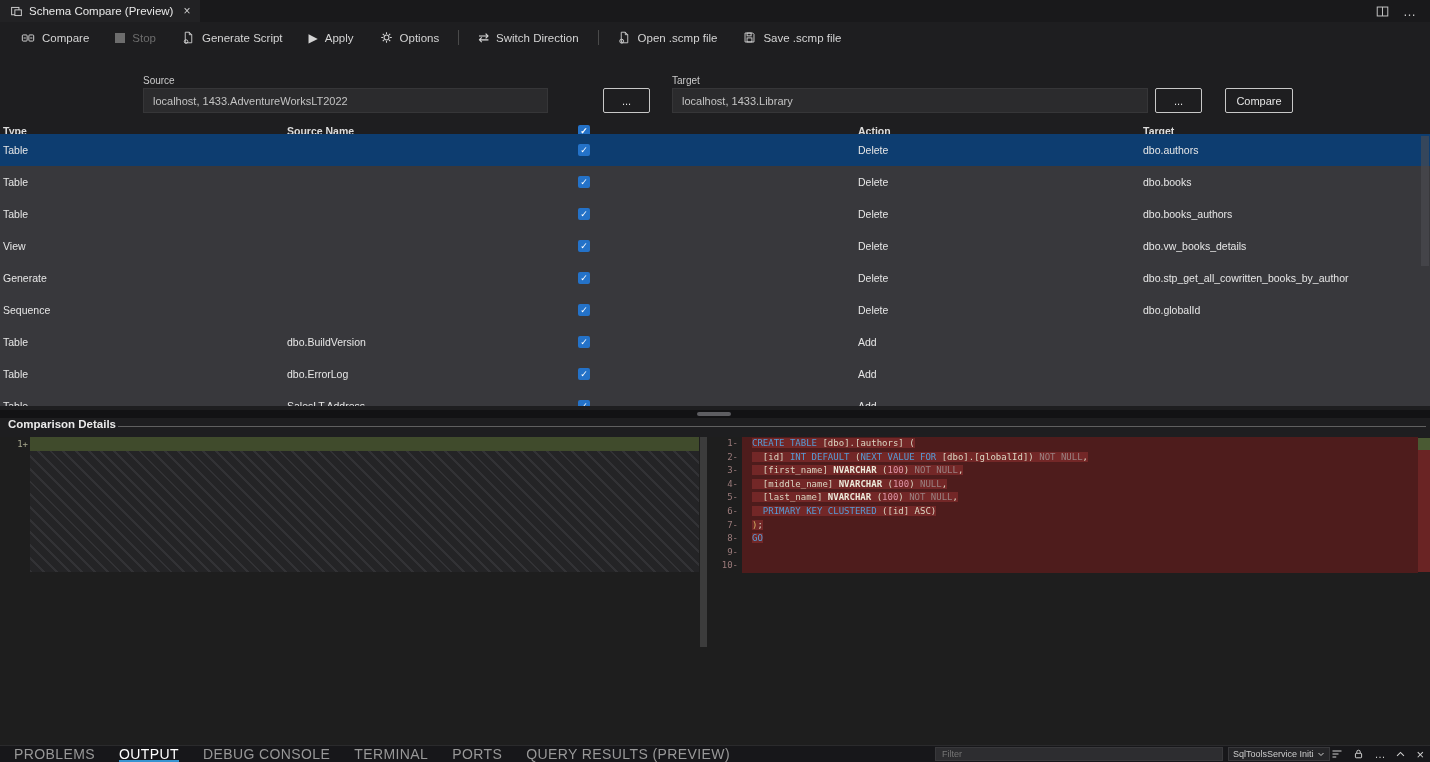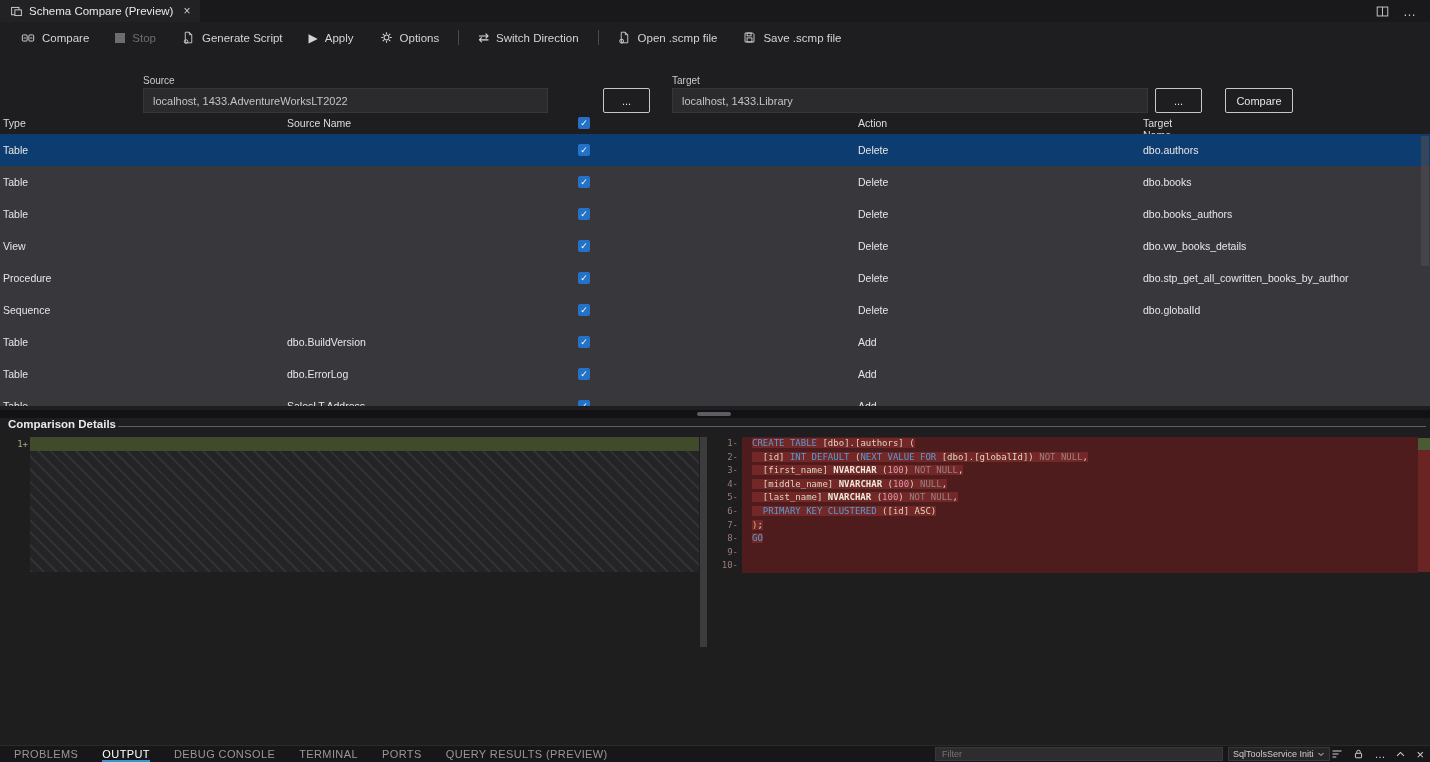--- a/index.html
+++ b/index.html
@@ -20,21 +20,21 @@
   .tsep { width:1px; height:15px; background:#4a4a4a; margin:0 6px; }
   .uni-ico { font-size:12px; line-height:1; }
   .stop-square { width:10px; height:10px; background:#6d6d6d; }
 
   
   .conn-label { position:absolute; font-size:10px; color:#cccccc; }
   .conn-input { position:absolute; height:25px; background:#2b2b2d; border:1px solid #363638; color:#c3c3c3; font-size:11px; padding:0 9px; font-family:"Liberation Sans", sans-serif; }
   .outline-btn { position:absolute; height:25px; background:transparent; border:1px solid #c8c8c8; border-radius:2px; color:#e4e4e4; font-size:11px; display:flex; align-items:center; justify-content:center; cursor:pointer; }
 
   
-  .grid-header { position:absolute; left:0; top:116px; width:1200px; height:18px; font-size:10.5px; color:#dddddd; }
+  .grid-header { position:absolute; left:0; top:124px; width:1200px; height:18px; font-size:10.5px; color:#dddddd;font-weight:bold; }
   .grid-header .hc { position:absolute; top:1px; }
   .grid-body { position:absolute; left:0; top:134px; width:1430px; height:272px; background:#38383c; overflow:hidden; }
   .grow { position:relative; height:32px; font-size:10.5px; color:#e6e6e6; cursor:pointer; }
   .grow.selected { background:var(--selection,#0d3d70); }
   .grow .c { position:absolute; top:0; line-height:32px; white-space:nowrap; }
   .c-type { left:3px; }  .c-source { left:287px; } .c-action { left:858px; } .c-target { left:1143px; }
   .cb { position:absolute; width:12px; height:12px; background:var(--checkbox,#2472c8); border-radius:2px; display:flex; align-items:center; justify-content:center; }
   .cb .tick { color:#ffffff; font-size:9px; line-height:1; }
   .grow .cb { left:578px; top:10px; }
   .hdr-cb { position:absolute; left:578px; top:1px; }
@@ -65,21 +65,21 @@
   .tk-num { color:#dd93a5; }
   .tk-dim { color:#9a8181; }
   .tk-gold { color:#d9b461; }
   .ruler { position:absolute; right:0; top:0; width:12px; height:308px; }
   .ruler-green { position:absolute; left:0; top:1px; width:12px; height:12px; background:#4a5a33; }
   .ruler-red { position:absolute; left:0; top:13px; width:12px; height:122px; background:#6a2424; }
 
   
   .bottombar { position:absolute; left:0; top:745px; width:1430px; height:17px; background:#17171a; border-top:1px solid #2a2a2c; }
   .btabs { position:absolute; left:14px; top:0; height:16px; display:flex; gap:24px; align-items:center; }
-  .btab { font-size:11px; letter-spacing:.4px; color:#989898; line-height:16px; cursor:pointer; white-space:nowrap; }
+  .btab { font-size:14px; letter-spacing:.4px; color:#989898; line-height:16px; cursor:pointer; white-space:nowrap; }
   .btab.active { color:#ffffff; box-shadow:inset 0 -2px 0 var(--accent,#3794d1); }
   .filter-input { position:absolute; left:935px; top:1px; width:288px; height:14px; background:#2d2d30; border:1px solid #38383b; color:#a8a8a8; font-size:9px; padding:0 6px; font-family:"Liberation Sans", sans-serif; }
   .channel-sel { position:absolute; left:1228px; top:1px; width:102px; height:14px; background:#252528; border:1px solid #38383b; color:#cccccc; font-size:9px; display:flex; align-items:center; gap:3px; padding:0 4px; cursor:pointer; }
   .channel-sel .lbl { flex:1; white-space:nowrap; overflow:hidden; }
   .bicons { position:absolute; right:6px; top:0; height:16px; display:flex; align-items:center; gap:10px; color:#cfcfcf; }
   .bicons .txt-ico { font-size:11px; line-height:1; cursor:pointer; }
 </style>
 </head>
 <body>
 
@@ -222,21 +222,21 @@
     <div class="grow">
       <span class="c c-type">View</span>
       <span class="c c-source"></span>
       <span class="cb">
         <span class="tick">✓</span>
       </span>
       <span class="c c-action">Delete</span>
       <span class="c c-target">dbo.vw_books_details</span>
     </div>
     <div class="grow">
-      <span class="c c-type">Procedure</span>
+      <span class="c c-type">Generate</span>
       <span class="c c-source"></span>
       <span class="cb">
         <span class="tick">✓</span>
       </span>
       <span class="c c-action">Delete</span>
       <span class="c c-target">dbo.stp_get_all_cowritten_books_by_author</span>
     </div>
     <div class="grow">
       <span class="c c-type">Sequence</span>
       <span class="c c-source"></span>

